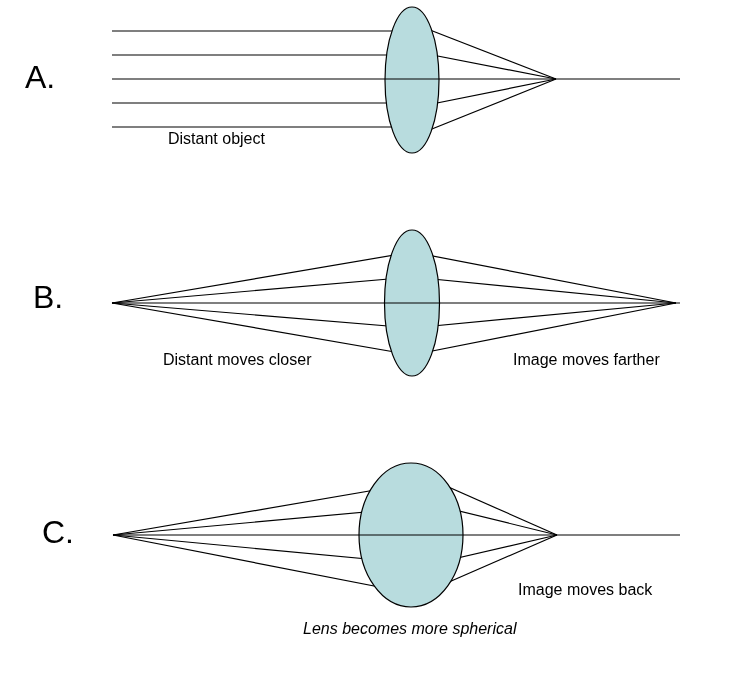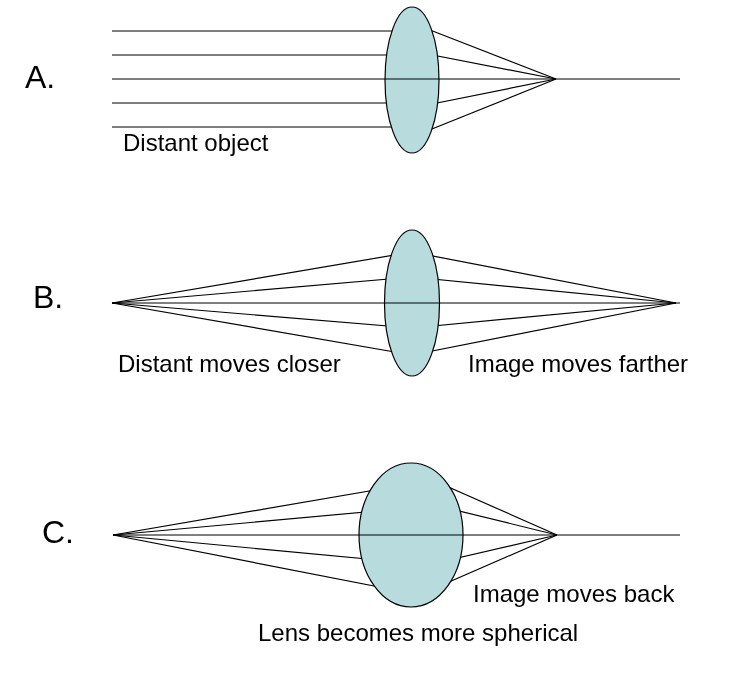--- a/index.html
+++ b/index.html
@@ -22,32 +22,33 @@
     top: 0;
   }
   .sec-label {
     position: absolute;
     font-size: 32px;
     line-height: 1;
     white-space: nowrap;
   }
   .caption {
     position: absolute;
-    font-size: 24px;
+    font-size: 16px;
     line-height: 1;
     white-space: nowrap;
+    margin-left: 45px;
   }
   .lbl-a { left: 25px;  top: 61px;  }
   .lbl-b { left: 33px;  top: 281px; }
   .lbl-c { left: 42px;  top: 516px; }
   .cap-distant        { left: 123px; top: 131px; }
   .cap-obj-closer     { left: 118px; top: 352px; }
   .cap-img-farther    { left: 468px; top: 352px; }
   .cap-img-back       { left: 473px; top: 582px; }
-  .cap-lens-spherical { left: 258px; top: 621px; }
+  .cap-lens-spherical { left: 258px; top: 621px; font-style: italic; }
 </style>
 </head>
 <body>
 
 <div class="stage">
   <svg id="diagram-svg" width="740" height="674" viewBox="0 0 740 674">
       <g>
         <line x1="112" y1="31" x2="412" y2="31" stroke="#000000" stroke-width="1.2"></line>
         <line x1="412" y1="23" x2="556" y2="79" stroke="#000000" stroke-width="1.2"></line>
         <line x1="112" y1="55" x2="412" y2="55" stroke="#000000" stroke-width="1.2"></line>

